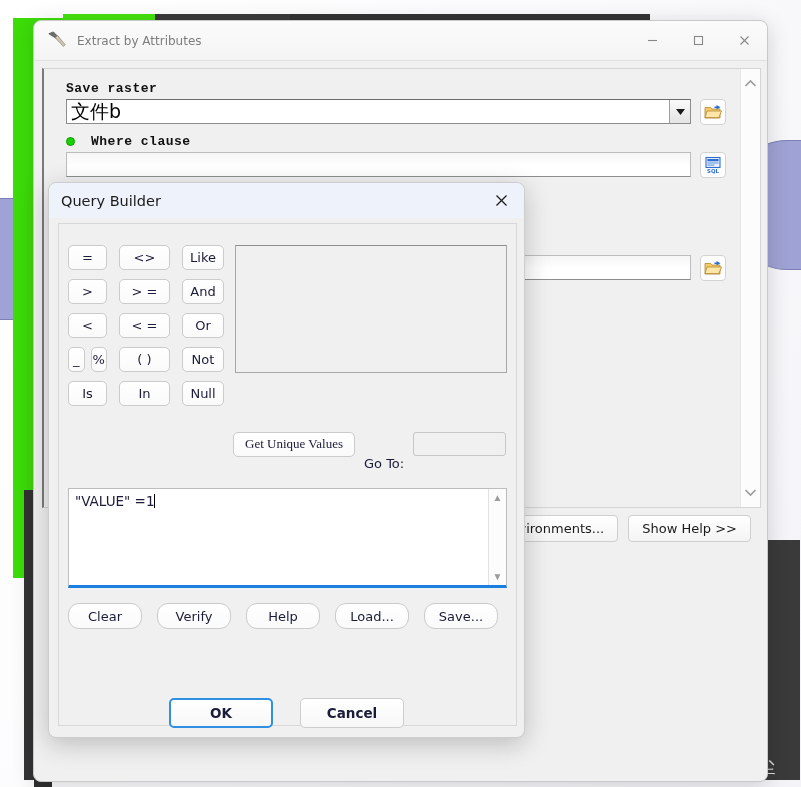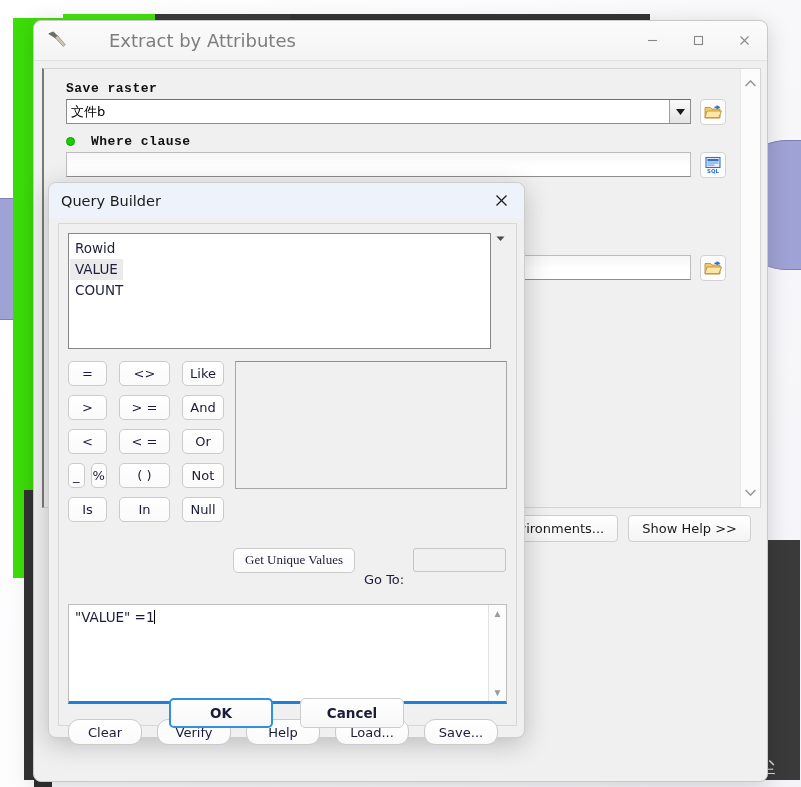--- a/index.html
+++ b/index.html
@@ -81,23 +81,22 @@
   .mw-titlebar {
     height:40px;
     display:flex; align-items:center;
     background:linear-gradient(#fbfbfb,#f4f4f4);
     border-radius:8px 8px 0 0;
     border-bottom:1px solid #e2e2e2;
     padding-left:12px;
   }
   .hammer-icon { width:22px; height:20px; margin-right:9px; flex:none; }
   .mw-title {
-    font-size:18px; color:#7d7d7d;
-    font-family:"DejaVu Sans", sans-serif;
-    margin-left:32px;
+    font-size:12px; color:#7d7d7d;
+    font-family:"DejaVu Sans", sans-serif;
   }
   .mw-ctrls { margin-left:auto; display:flex; height:40px; }
   .mw-ctrl {
     width:46px; height:40px;
     display:flex; align-items:center; justify-content:center;
     color:#888;
   }
 
   .mw-body {
     position:absolute; left:8px; top:47px;
@@ -121,21 +120,21 @@
     background:#19d000; border:1px solid #0f9a00; flex:none;
   }
   .row { display:flex; align-items:flex-start; gap:9px; }
   .combo {
     flex:1; height:25px;
     background:#fff;
     border:1px solid #8c8c8c;
     border-top-color:#6d6d6d;
     display:flex; align-items:center;
     padding-left:4px;
-    font-size:13px; color:#000;
+    font-size:19px; color:#000;
     font-family:"DejaVu Sans", sans-serif;
   }
   .combo .caret {
     margin-left:auto; width:21px; height:23px;
     background:linear-gradient(#fafafa,#e4e4e4);
     border-left:1px solid #a0a0a0;
     display:flex; align-items:center; justify-content:center;
   }
   .textin {
     flex:1; height:25px;
@@ -475,32 +474,20 @@
     <div class="qb-close">
       <svg width="15" height="15" viewBox="0 0 15 15">
         <line x1="2.5" y1="2.5" x2="12.5" y2="12.5" stroke="currentColor" stroke-width="1.2"></line>
         <line x1="12.5" y1="2.5" x2="2.5" y2="12.5" stroke="currentColor" stroke-width="1.2"></line>
       </svg>
     </div>
   </div>
 
   <div class="qb-panel">
 
-    <div class="fields-row">
-      <div class="fields-list">
-        <div><span class="field-item">Rowid</span></div>
-        <div><span class="field-item selected">VALUE</span></div>
-        <div><span class="field-item">COUNT</span></div>
-      </div>
-      <div class="fields-scroll">
-        <svg width="9" height="6" viewBox="0 0 9 6">
-            <path d="M0.5 0.5 L8.5 0.5 L4.5 5 Z" fill="#4a4a4a"></path>
-          </svg>
-      </div>
-    </div>
 
     <div class="ops-area">
       <div class="ops-grid">
         <div class="opbtn">=</div>
         <div class="opbtn">&lt;&gt;</div>
         <div class="opbtn">Like</div>
 
         <div class="opbtn">&gt;</div>
         <div class="opbtn">&gt; =</div>
         <div class="opbtn">And</div>

